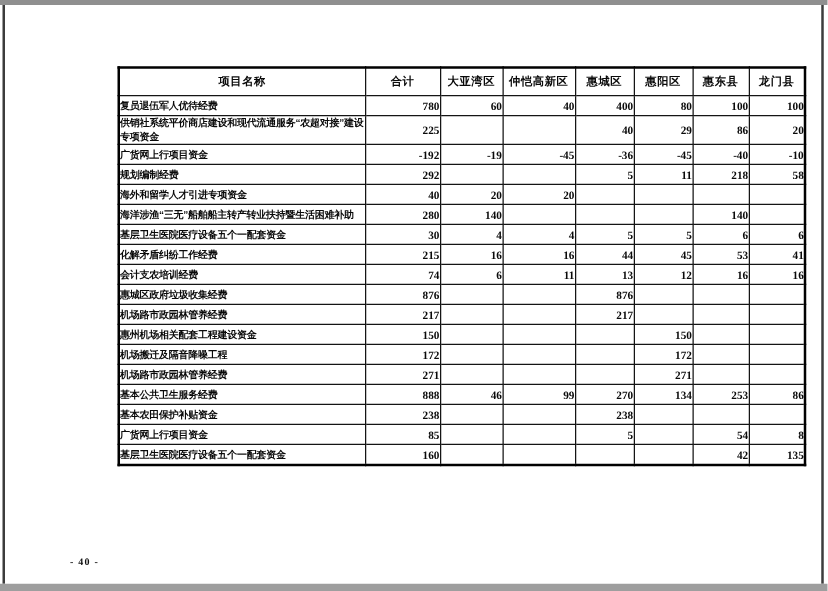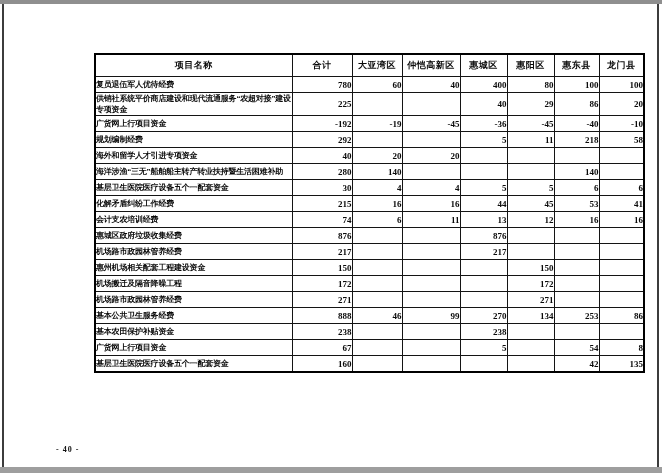--- a/index.html
+++ b/index.html
@@ -236,21 +236,21 @@
           <td class="num">238</td>
           <td class="num"></td>
           <td class="num"></td>
           <td class="num">238</td>
           <td class="num"></td>
           <td class="num"></td>
           <td class="num"></td>
         </tr>
         <tr>
           <td class="label">广货网上行项目资金</td>
-          <td class="num">67</td>
+          <td class="num">85</td>
           <td class="num"></td>
           <td class="num"></td>
           <td class="num">5</td>
           <td class="num"></td>
           <td class="num">54</td>
           <td class="num">8</td>
         </tr>
         <tr>
           <td class="label">基层卫生医院医疗设备五个一配套资金</td>
           <td class="num">160</td>

